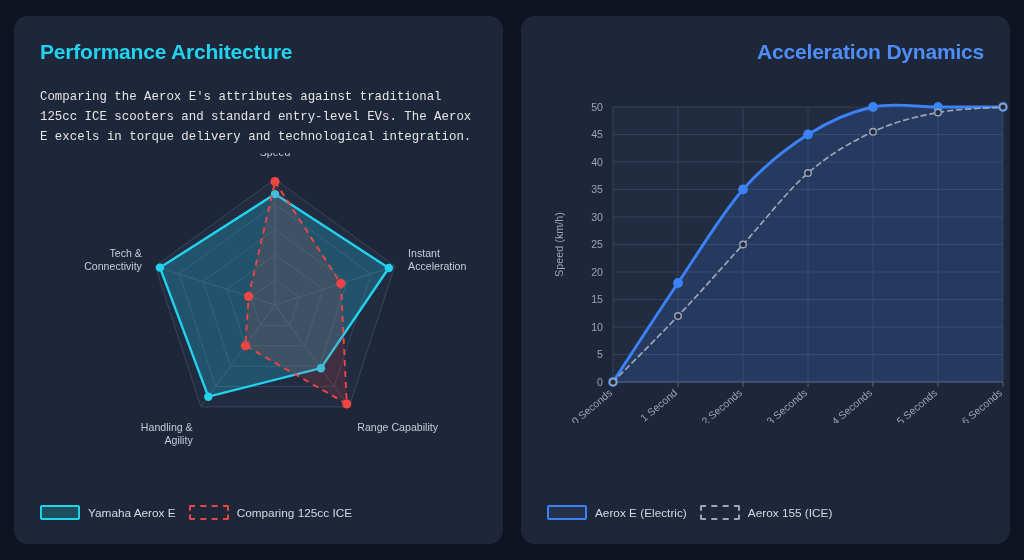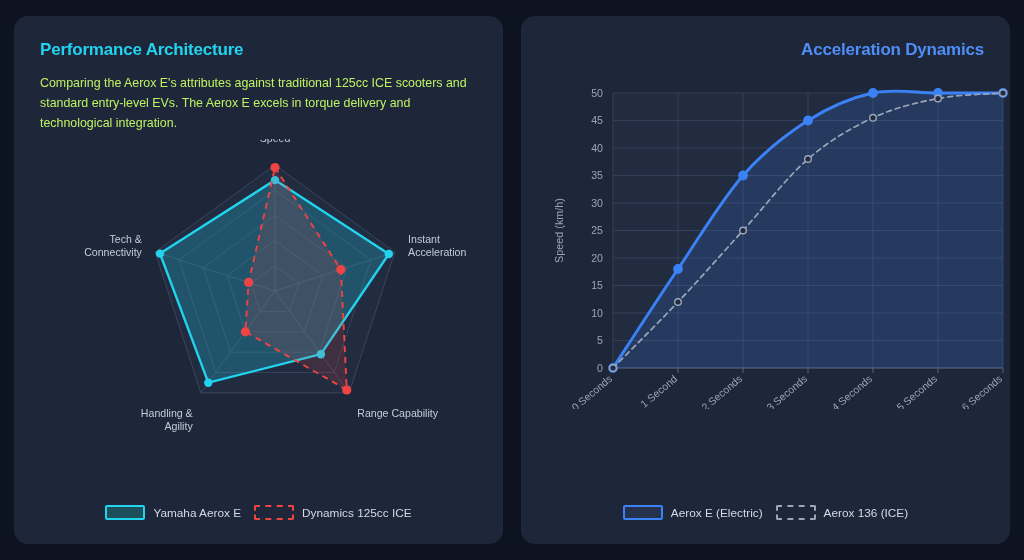--- a/index.html
+++ b/index.html
@@ -26,47 +26,47 @@
     background: #1e2639;
     border-radius: 14px;
     padding: 24px 26px 14px 26px;
     display: flex;
     flex-direction: column;
     position: relative;
     overflow: hidden;
   }
 
   .card-title {
-    font-size: 17px;
+    font-size: 21px;
     font-weight: bold;
     letter-spacing: -0.2px;
-    margin-bottom: 13px;
+    margin-bottom: 23px;
   }
   .title-cyan { color: #22d3ee; }
   .title-blue { color: #4f8ef7; text-align: right; }
 
   .card-desc {
     font-size: 12.4px;
     line-height: 1.62;
-    color: #bef264;
+    color: #e5e5e5;
     max-width: 445px;
+    font-family: Liberation Mono, monospace;
   }
 
   .chart-area {
     flex: 1 1 auto;
     position: relative;
     margin-top: 6px;
   }
 
   .chart-area svg { display: block; }
 
   
   .legend {
     display: flex;
-    justify-content: center;
     align-items: center;
     gap: 13px;
     padding-bottom: 10px;
     margin-top: -2px;
   }
   .legend-item {
     display: flex;
     align-items: center;
     gap: 8px;
   }
@@ -150,21 +150,21 @@
         </svg>
     </div>
 
     <div class="legend">
       <div class="legend-item">
         <span class="swatch sw-radar-a"></span>
         <span class="legend-label">Yamaha Aerox E</span>
       </div>
       <div class="legend-item">
         <span class="swatch sw-radar-b"></span>
-        <span class="legend-label">Dynamics 125cc ICE</span>
+        <span class="legend-label">Comparing 125cc ICE</span>
       </div>
     </div>
   </section>
 
   <section class="card">
     <h2 class="card-title title-blue">Acceleration Dynamics</h2>
 
     <div class="chart-area">
       <svg id="line-svg" width="466" height="330" viewBox="0 0 466 330">
           <rect x="66" y="14" width="390" height="275" fill="#222c41"></rect>
@@ -233,18 +233,18 @@
         </svg>
     </div>
 
     <div class="legend">
       <div class="legend-item">
         <span class="swatch sw-line-a"></span>
         <span class="legend-label">Aerox E (Electric)</span>
       </div>
       <div class="legend-item">
         <span class="swatch sw-line-b"></span>
-        <span class="legend-label">Aerox 136 (ICE)</span>
+        <span class="legend-label">Aerox 155 (ICE)</span>
       </div>
     </div>
   </section>
 
 </div>
 
 </body></html>

